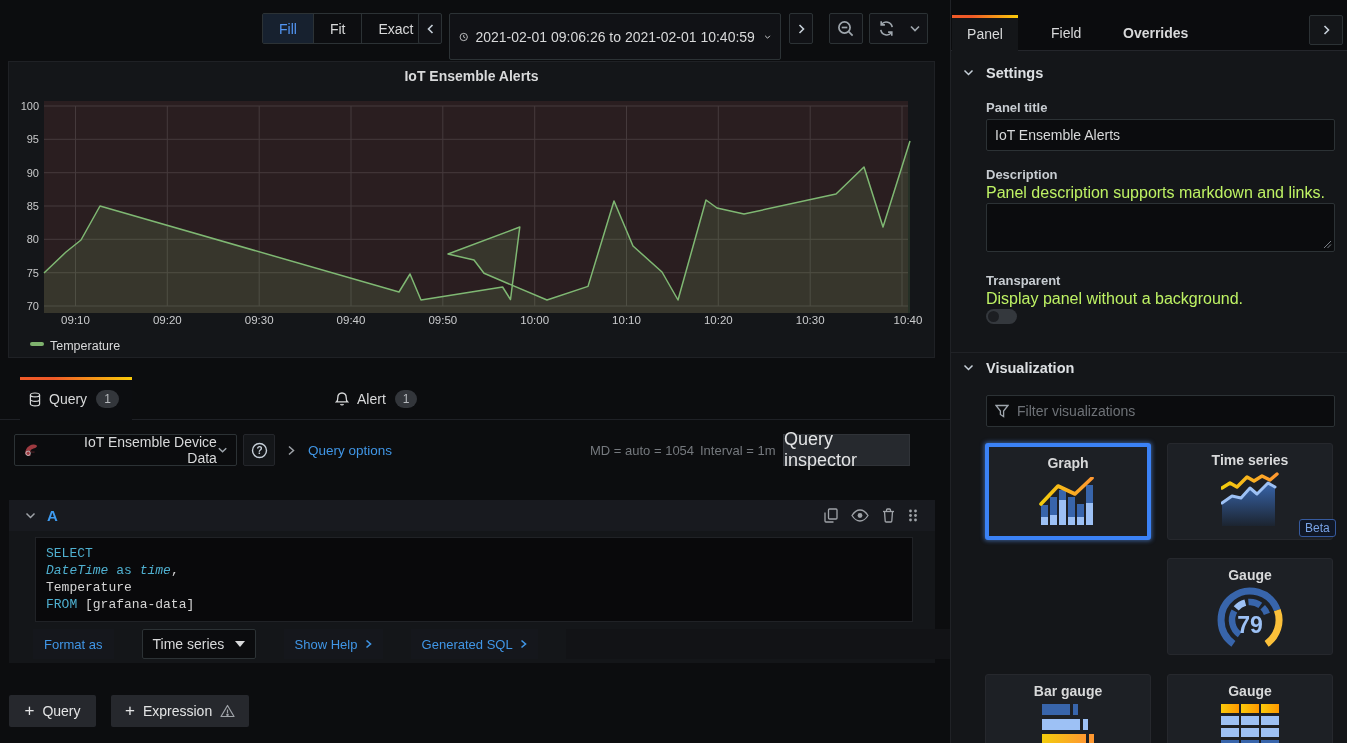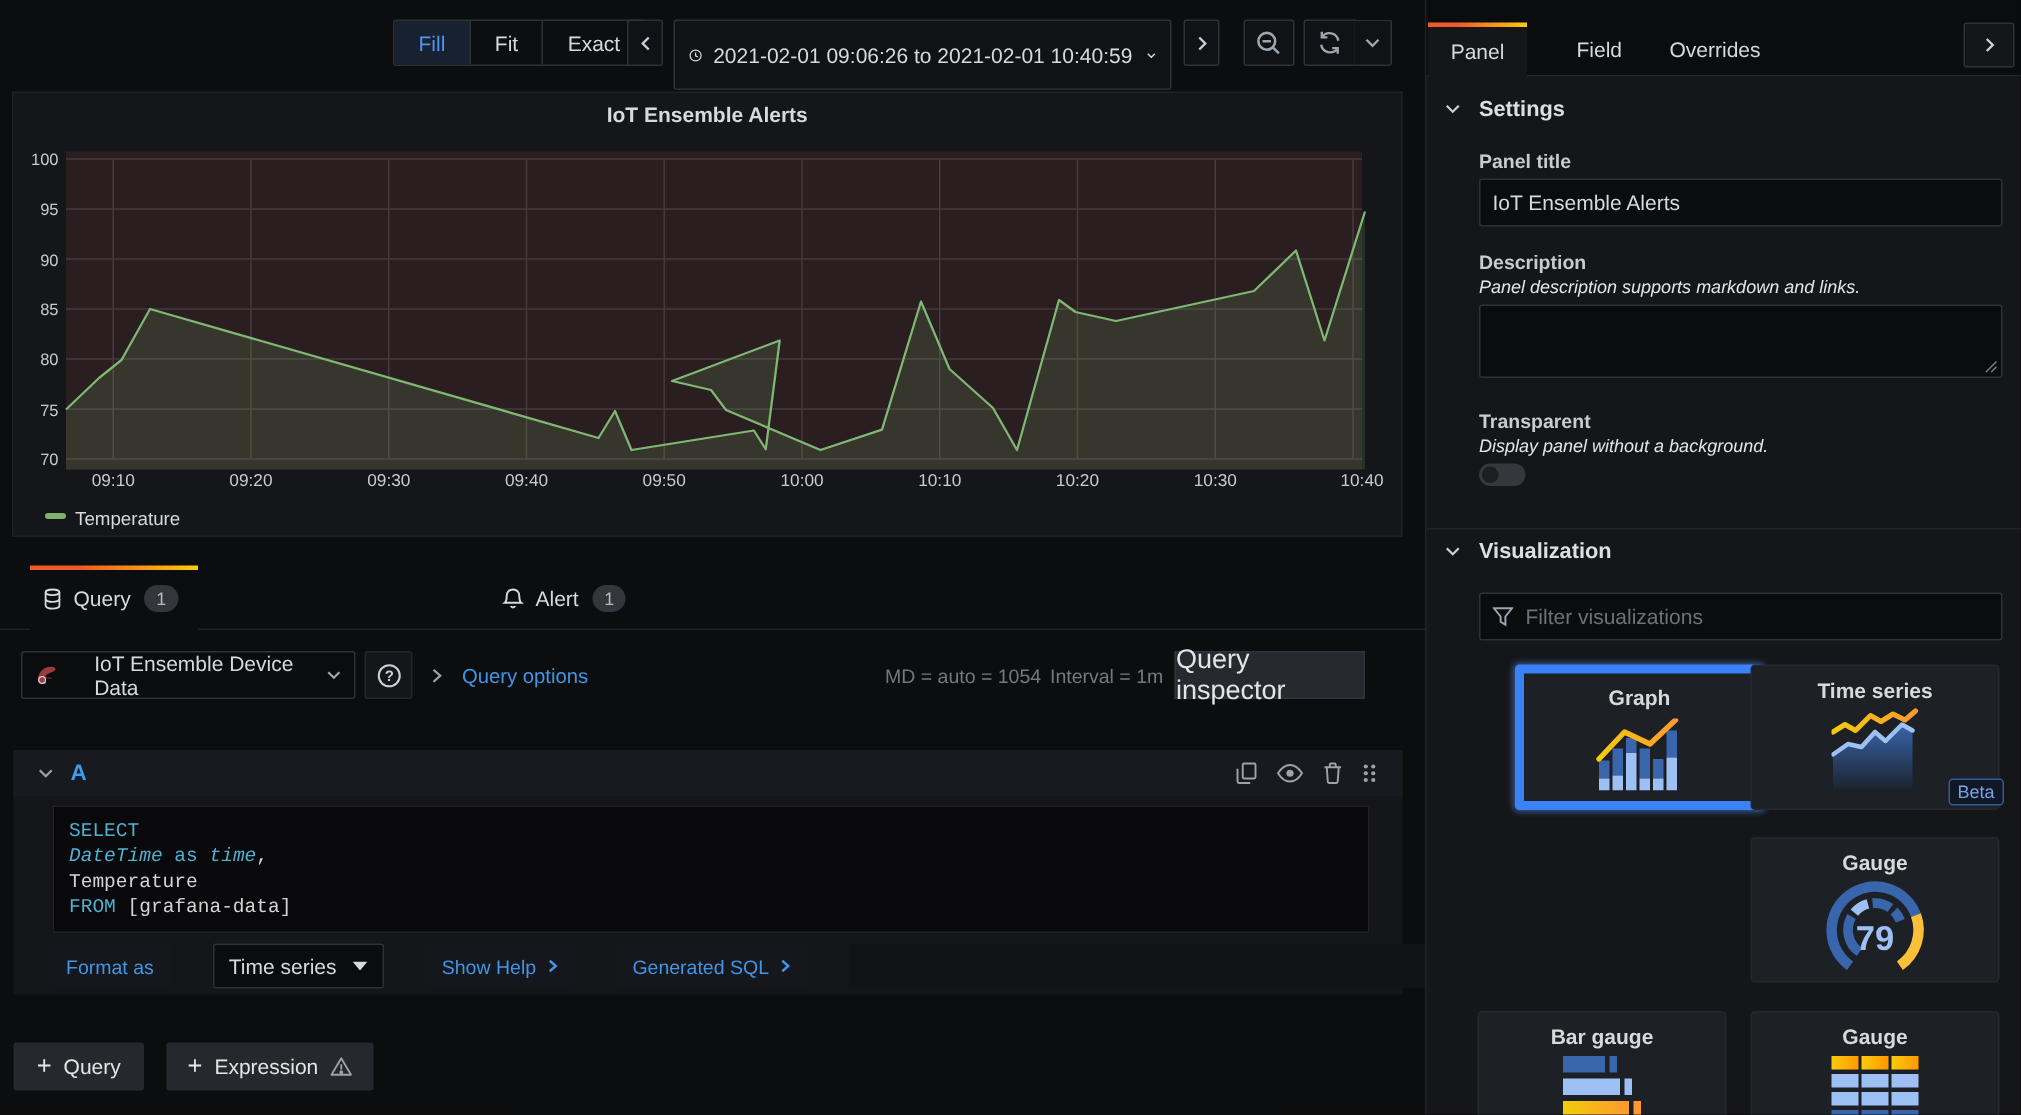--- a/index.html
+++ b/index.html
@@ -66,28 +66,28 @@
 
   #right { position:absolute; left:950px; top:0; width:397px; height:743px; background:#141619;
            border-left:1px solid #202226; }
   #rstrip { position:absolute; left:0; top:0; width:397px; height:51px; background:#0b0c0e;
             border-bottom:1px solid #24262b; }
   .rtab { position:absolute; top:15px; height:36px; display:flex; align-items:center; font-size:14px; color:#d8d9da; }
   #paneltab { left:1px; top:15px; width:66px; height:37px; background:#141619;
               display:flex; align-items:center; justify-content:center; position:absolute; font-size:14px; }
   .sechead { font-size:14.5px; font-weight:700; color:#dde0e3; }
   .optlabel { font-size:13px; font-weight:600; color:#c7ccd1; }
-  .subtext { font-size:12px; color:#e5e5e5;font-style:italic; }
+  .subtext { font-size:16px; color:#bef264; }
   .rinput { position:absolute; left:35px; width:349px; background:#0b0c0e; border:1px solid #2c3235;
             border-radius:2px; color:#d8d9da; font-size:14px; display:flex; align-items:center; padding:0 8px; }
 
   .vcard { position:absolute; width:166px; height:97px; background:#1d2025; border:1px solid #26282d;
            border-radius:3px; text-align:center; overflow:hidden; }
   .vcard .vlabel { margin-top:8px; font-size:14px; font-weight:600; color:#d8d9da; }
-  .vcard.sel { border:6px solid #3b82f6; box-shadow:0 0 4px 1px rgba(87,148,242,0.55);margin-left:25px; }
+  .vcard.sel { border:4px solid #3b82f6; box-shadow:0 0 4px 1px rgba(87,148,242,0.55); }
   .vicon { position:absolute; left:0; right:0; top:27px; display:flex; justify-content:center; }
 </style>
 </head>
 <body>
 <div id="app">
   <div id="left">
     <div id="radiogrp">
       <div class="opt sel">Fill</div>
         <div class="opt">Fit</div>
         <div class="opt">Exact</div>
@@ -203,21 +203,21 @@
           <span class="badge">1</span>
       </div>
     </div>
 
     <div id="dsbox">
       <svg width="17" height="17" viewBox="0 0 17 17">
         <path d="M2.5 12 C 2 7 6 2.5 11 2 C 14 1.8 15.5 3 15 4.2 C 14.3 6 10.5 6.2 8.8 7.8 C 7.2 9.3 7.3 12 8.3 14.2 C 5.8 14.8 3 13.8 2.5 12 Z" fill="#9e3a40"></path>
         <path d="M4.5 8.5 C 6.5 9.8 9.5 10.5 12.5 10.2" stroke="#5f2328" stroke-width="1" fill="none"></path>
         <circle cx="5.5" cy="11.5" r="2.4" fill="none" stroke="#cfd2d6" stroke-width="0.9"></circle>
       </svg>
-      <span style="margin-left:24px;">IoT Ensemble Device Data</span>
+      <span style="margin-left:24px;text-align:right;">IoT Ensemble Device Data</span>
       <svg width="12" height="8" viewBox="0 0 12 8" style="margin-left:auto;">
           <polyline points="2,2 6,6 10,2" fill="none" stroke="#9fa6ad" stroke-width="1.5"></polyline>
         </svg>
     </div>
     <div id="helpbtn">
       <svg width="17" height="17" viewBox="0 0 17 17">
           <circle cx="8.5" cy="8.5" r="7" fill="none" stroke="#c7d0d9" stroke-width="1.4"></circle>
           <text x="8.5" y="12" font-size="10" font-weight="bold" fill="#c7d0d9" text-anchor="middle">?</text>
         </svg>
     </div>
@@ -289,21 +289,21 @@
         <line x1="7.5" y1="5.5" x2="7.5" y2="9"></line>
           <circle cx="7.5" cy="10.8" r="0.7" fill="#9fa3a8"></circle>
       </svg>
     </div>
   </div>
 
   <div id="right">
     <div id="rstrip"></div>
     <div id="paneltab">Panel<div class="tabind"></div></div>
     <div class="rtab" style="left:100px;">Field</div>
-    <div class="rtab" style="left:162px;">Overrides</div>
+    <div class="rtab" style="left:172px;font-weight:bold;">Overrides</div>
     <div class="tbtn" style="left:358px;top:15px;width:34px;height:30px;background:#141619;">
       <svg width="9" height="12" viewBox="0 0 9 12">
           <polyline points="2.5,2 6.5,6 2.5,10" fill="none" stroke="#c7d0d9" stroke-width="1.6"></polyline>
         </svg>
     </div>
 
     <svg class="abs" style="left:12px;top:69px;" width="11" height="7" viewBox="0 0 11 7">
         <polyline points="1.5,1.5 5.5,5.5 9.5,1.5" fill="none" stroke="#c7d0d9" stroke-width="1.5"></polyline>
       </svg>
     <div class="abs sechead" style="left:35px; top:65px;">Settings</div>

